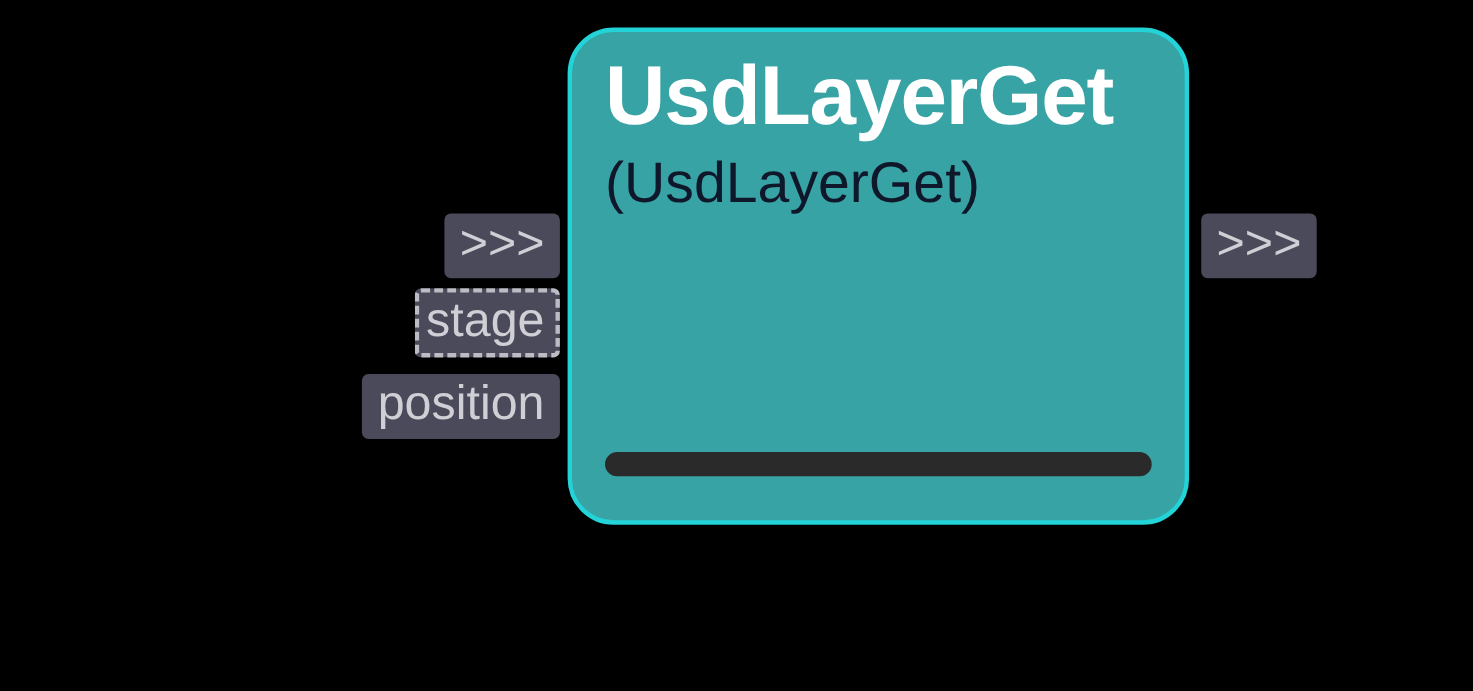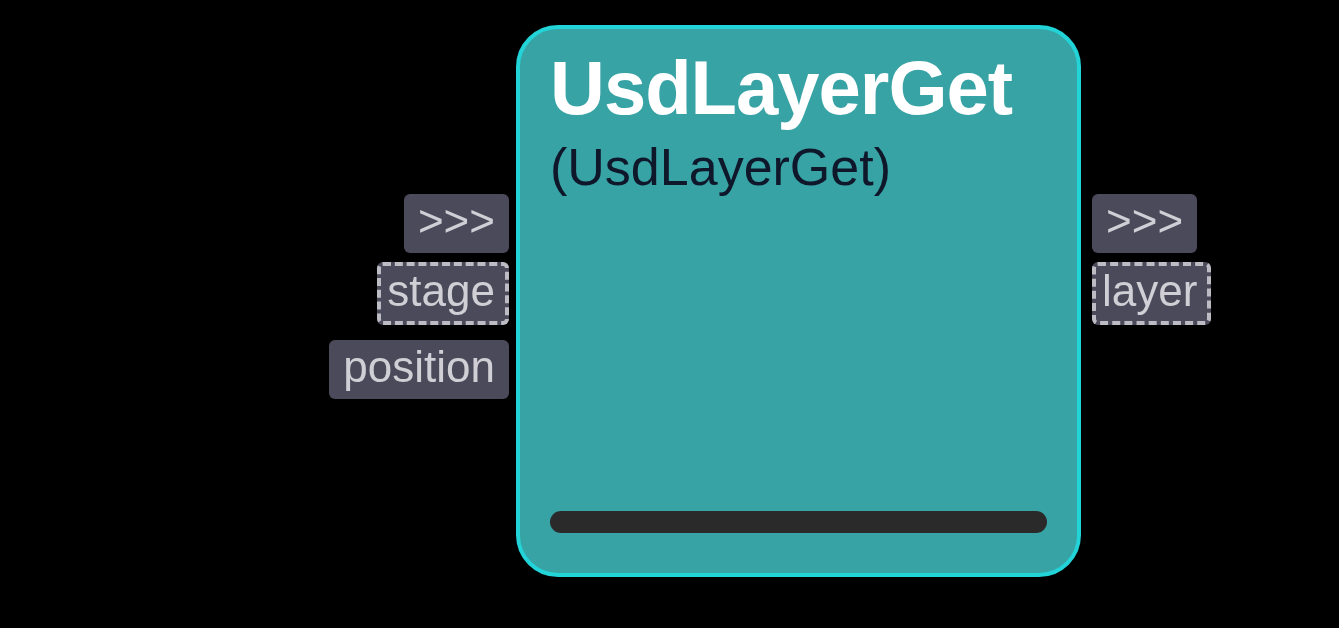--- a/index.html
+++ b/index.html
@@ -14,21 +14,21 @@
   .canvas {
     position: relative;
     width: 1339px;
     height: 628px;
   }
   .node {
     position: absolute;
     left: 516px;
     top: 25px;
     width: 565px;
-    height: 552px;
+    height: 452px;
     background: #38a3a5;
     border: 4px solid #22d3d8;
     border-radius: 42px;
     box-sizing: border-box;
   }
   .node-title {
     position: absolute;
     left: 30px;
     top: 15px;
     font-size: 76px;
@@ -86,15 +86,14 @@
     <div class="node-title">UsdLayerGet</div>
     <div class="node-subtitle">(UsdLayerGet)</div>
     <div class="bottom-bar"></div>
   </div>
 
   <div class="port in-flow">&gt;&gt;&gt;</div>
   <div class="port dashed in-stage">stage</div>
   <div class="port in-pos">position</div>
 
   <div class="port out-flow">&gt;&gt;&gt;</div>
-  <div class="port dashed out-layer">layer</div>
 
 </div>
 
 </body></html>

